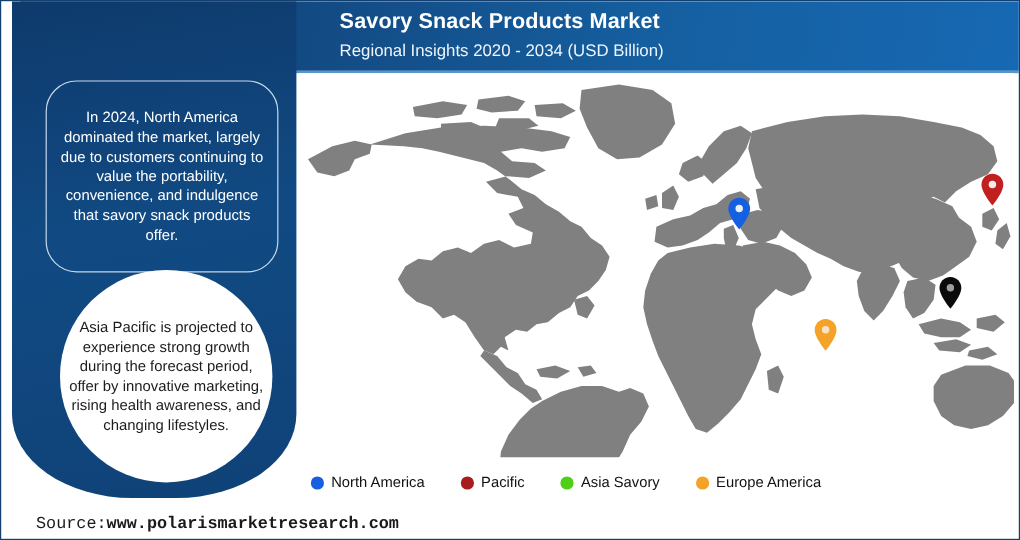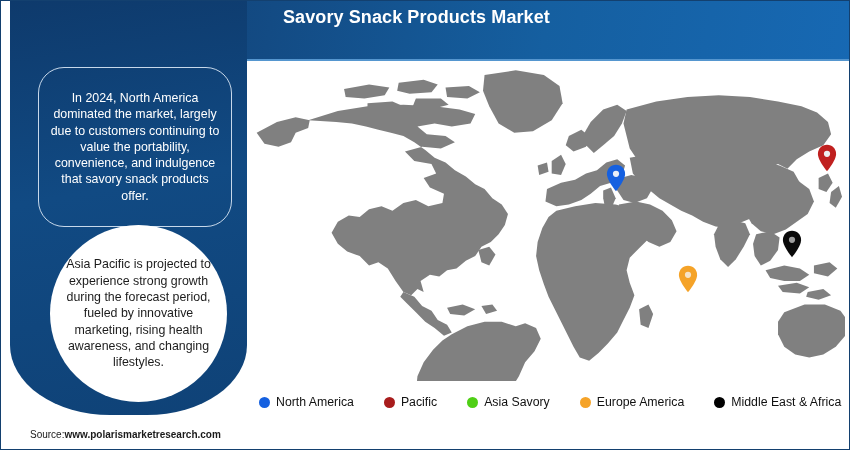--- a/index.html
+++ b/index.html
@@ -190,23 +190,24 @@
     font-size: 12.3px;
     color: #111111;
   }
   .legend-gap { width: 30px; flex: 0 0 auto; }
 
   
   #source {
     position: absolute;
     left: 29px;
     top: 428px;
-    font-size: 10px;
+    font-size: 14px;
     color: #1a1a1a;
     white-space: nowrap;
+    font-family: Liberation Mono, monospace;
   }
   #source-label { font-weight: normal; }
   #source-url { font-weight: bold; }
 </style>
 </head>
 <body>
 
 <div id="canvas">
 
   <div id="header">
@@ -214,30 +215,31 @@
     <div id="logo">
       <div id="logo-word"><span>P</span><span id="logo-star"><svg width="19" height="19" viewBox="0 0 24 24">
               <circle cx="12" cy="12" r="10.2" fill="none" stroke="#ffffff" stroke-width="2.1"></circle>
               <polygon points="12,3.6 13.6,10.4 20.4,12 13.6,13.6 12,20.4 10.4,13.6 3.6,12 10.4,10.4" fill="#ffffff"></polygon>
             </svg></span><span>LARIS</span></div>
       <div id="logo-rule"></div>
       <div id="logo-sub">MARKET RESEARCH</div>
     </div>
 
     <div id="title">Savory Snack Products Market</div>
+    <div id="subtitle">Regional Insights 2020 - 2034 (USD Billion)</div>
   </div>
 
   <div id="left-panel">
 
     <div id="callout-box">
       <div id="callout-box-text">In 2024, North America dominated the market, largely due to customers continuing to value the portability, convenience, and indulgence that savory snack products offer.</div>
     </div>
 
     <div id="callout-circle">
-      <div id="callout-circle-text">Asia Pacific is projected to experience strong growth during the forecast period, fueled by innovative marketing, rising health awareness, and changing lifestyles.</div>
+      <div id="callout-circle-text">Asia Pacific is projected to experience strong growth during the forecast period, offer by innovative marketing, rising health awareness, and changing lifestyles.</div>
     </div>
   </div>
 
   <div id="map-panel">
 
     <svg id="world-map" viewBox="0 0 760 410" preserveAspectRatio="xMidYMid meet">
       <g fill="#808080">
 
         <path d="M8 92 L34 78 L58 72 L76 76 L74 86 L58 92 L52 104 L36 110 L18 106 Z"></path>
 
@@ -374,21 +376,17 @@
       <span class="legend-label">Asia Savory</span>
     </div>
     <span class="legend-gap"></span>
 
     <div class="legend-item">
       <span class="legend-dot" style="background:#f5a328;"></span>
       <span class="legend-label">Europe America</span>
     </div>
     <span class="legend-gap"></span>
 
-    <div class="legend-item">
-      <span class="legend-dot" style="background:#000000;"></span>
-      <span class="legend-label">Middle East &amp; Africa</span>
-    </div>
   </div>
 
   <div id="source"><span id="source-label">Source:</span><span id="source-url">www.polarismarketresearch.com</span></div>
 
 </div>
 
 </body></html>

